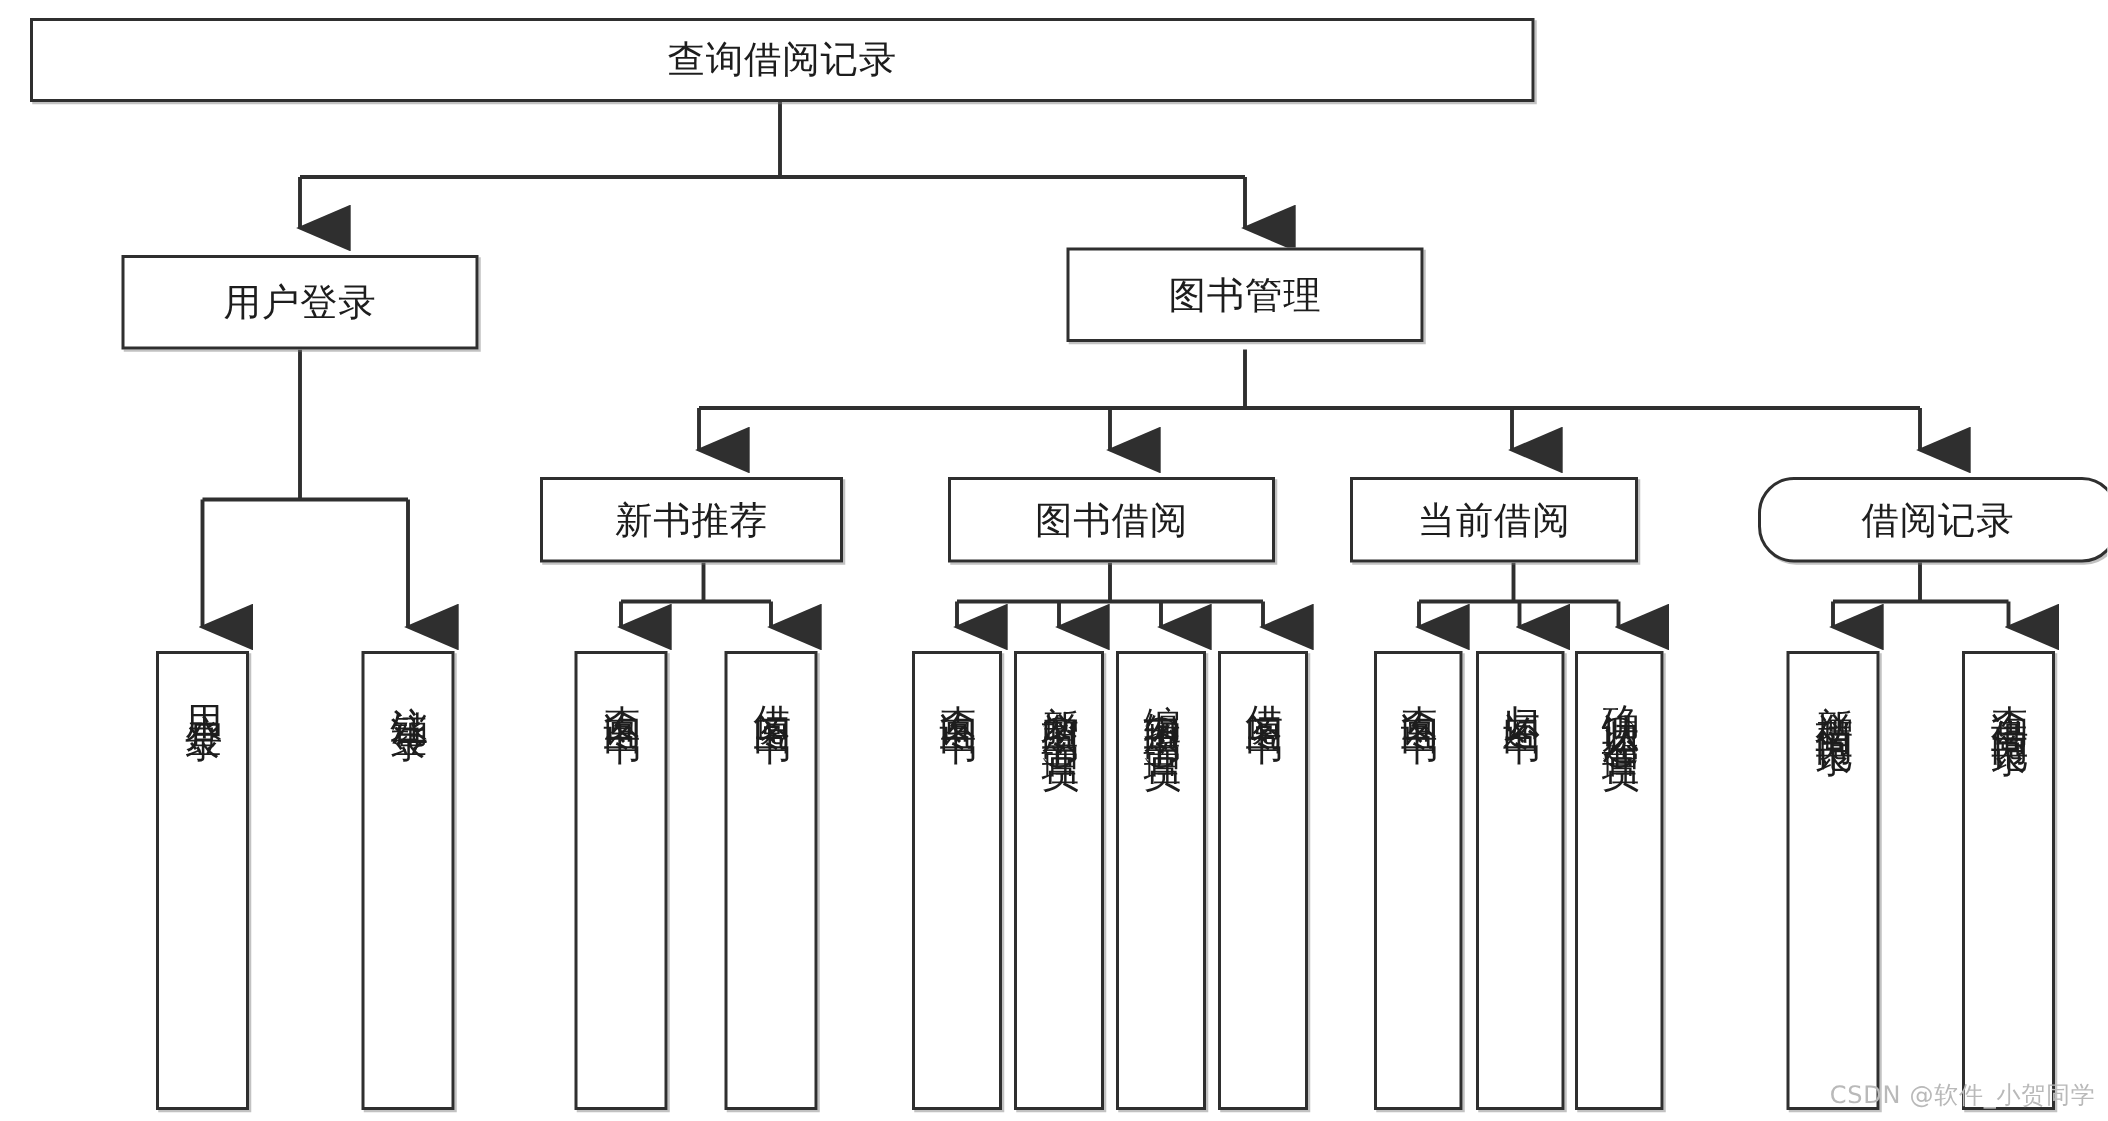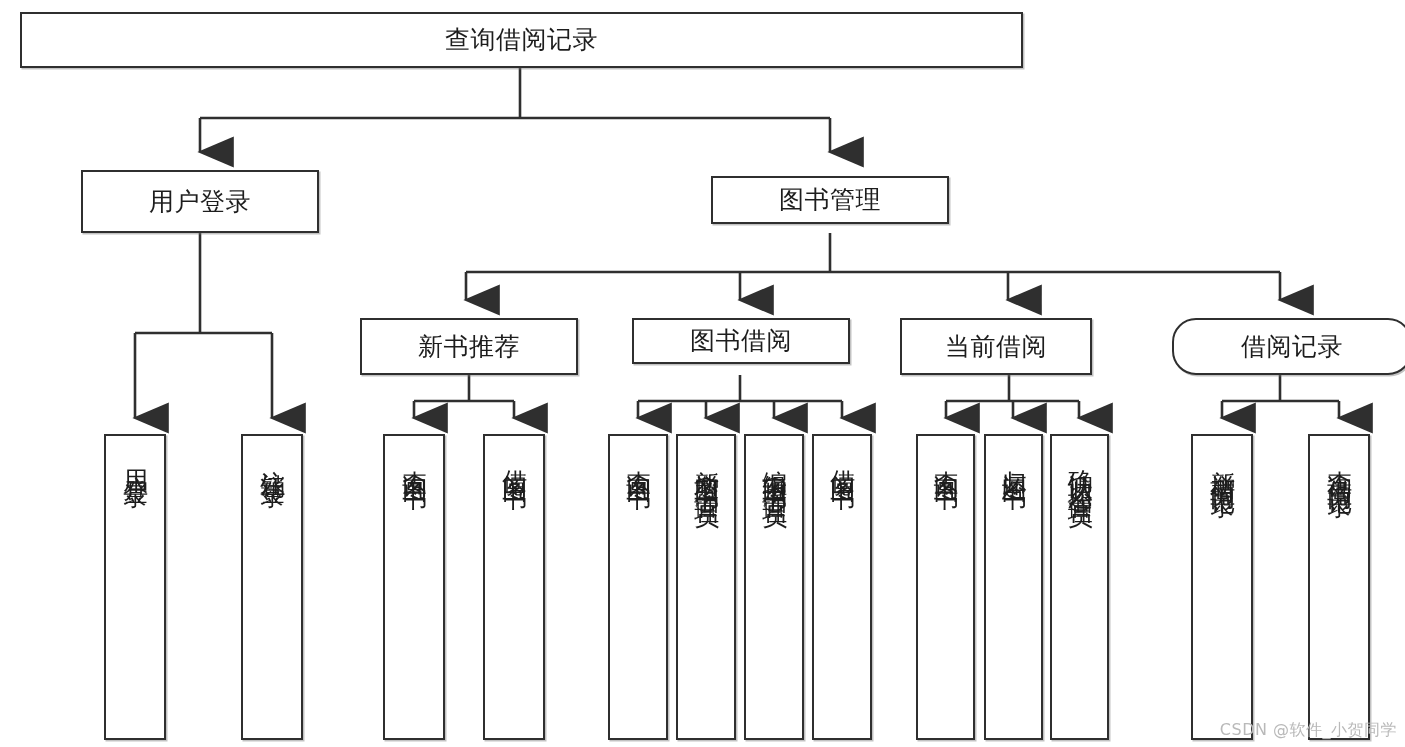--- a/index.html
+++ b/index.html
@@ -135,28 +135,28 @@
     </g>
   </svg>
 
   <div class="node horiz root" style="left:20px; top:12px; width:1003px; height:56px;">
     <span class="label">查询借阅记录</span>
   </div>
 
   <div class="node horiz" style="left:81px; top:170px; width:238px; height:63px;">
     <span class="label">用户登录</span>
   </div>
-  <div class="node horiz" style="left:711px; top:176px; width:238px; height:48px;">
+  <div class="node horiz" style="left:711px; top:165px; width:238px; height:63px;">
     <span class="label">图书管理</span>
   </div>
 
-  <div class="node horiz" style="left:360px; top:318px; width:218px; height:57px;">
+  <div class="node horiz" style="left:360px; top:318px; width:202px; height:57px;">
     <span class="label">新书推荐</span>
   </div>
-  <div class="node horiz" style="left:632px; top:318px; width:218px; height:46px;">
+  <div class="node horiz" style="left:632px; top:318px; width:218px; height:57px;">
     <span class="label">图书借阅</span>
   </div>
   <div class="node horiz" style="left:900px; top:318px; width:192px; height:57px;">
     <span class="label">当前借阅</span>
   </div>
   <div class="node horiz" style="left:1172px; top:318px; width:240px; height:57px;border-radius:24px;">
     <span class="label">借阅记录</span>
   </div>
 
   <div class="node vert" style="left:104px; top:434px; width:62px; height:306px;">

